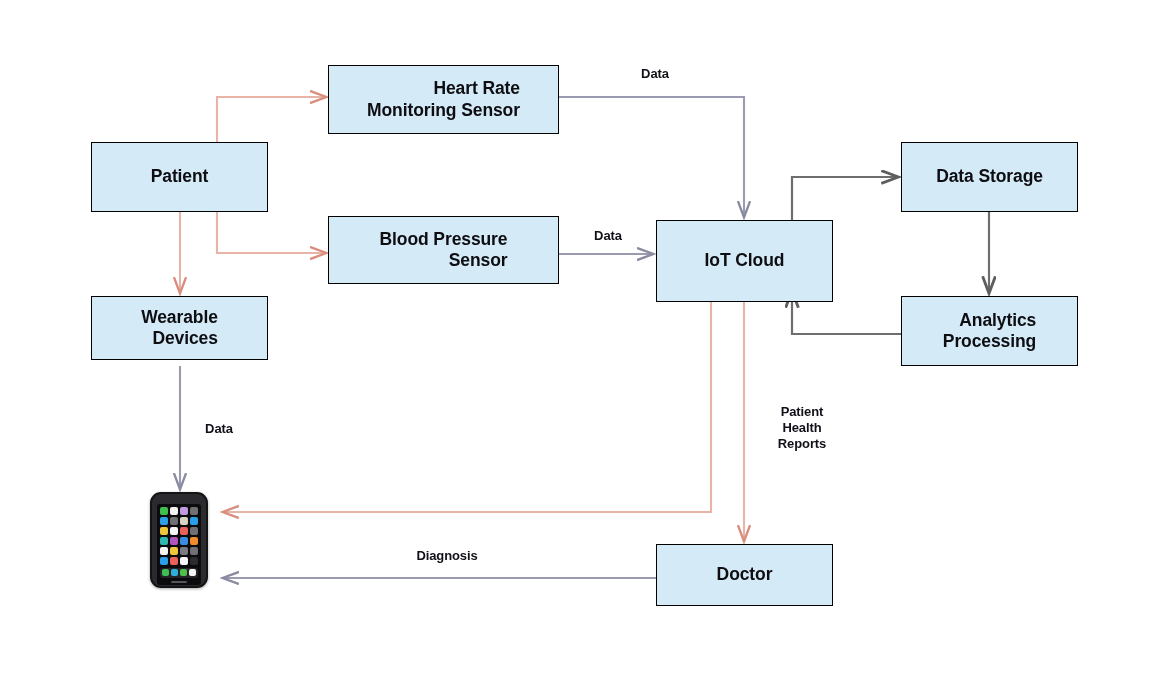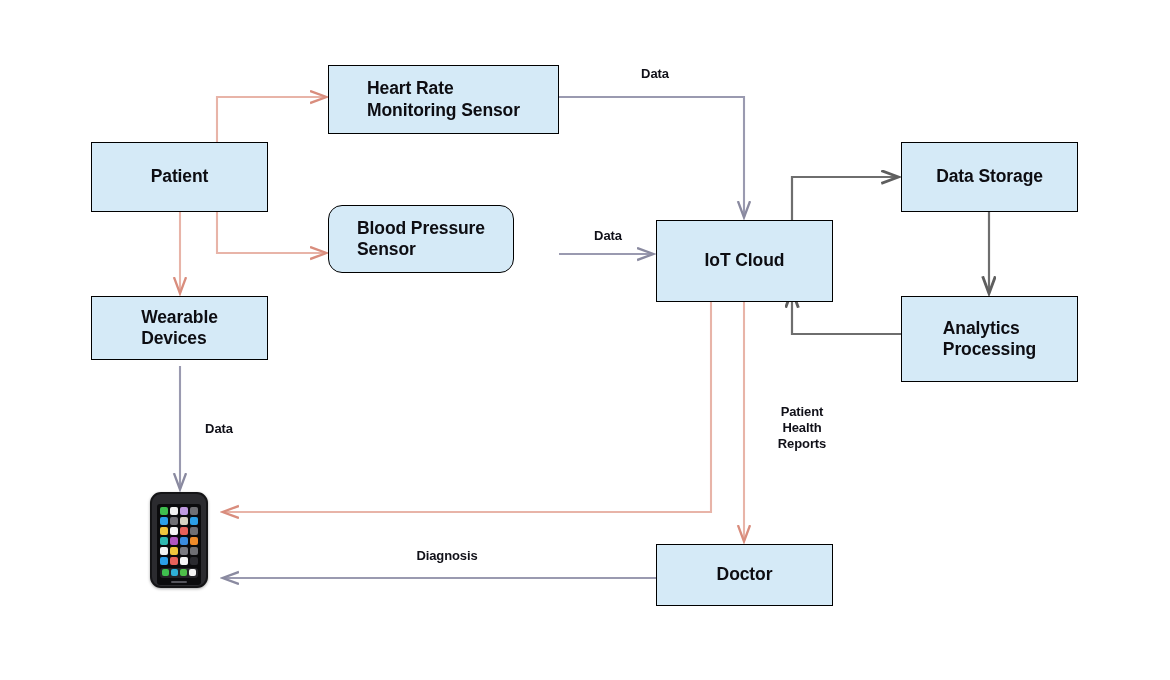--- a/index.html
+++ b/index.html
@@ -19,21 +19,21 @@
     overflow: hidden;
   }
   .node {
     position: absolute;
     box-sizing: border-box;
     background: #d5eaf7;
     border: 1.8px solid #000000;
     display: flex;
     align-items: center;
     justify-content: center;
-    text-align: left;
+    text-align: right;
     font-family: "Liberation Sans", sans-serif;
     font-weight: bold;
     font-size: 17.5px;
     line-height: 1.22;
     color: #0d0d12;
     letter-spacing: -0.1px;
     white-space: pre-line;
     padding: 2px 6px;
   }
   .edge-label {
@@ -151,31 +151,31 @@
     <path d="M 744,288 L 744,541" fill="none" stroke="#e8b4a8" stroke-width="2.1" marker-end="url(#ar-pink)"></path>
 
     <path d="M 656,578 L 223,578" fill="none" stroke="#9a9ab0" stroke-width="2.1" marker-end="url(#ar-lav)"></path>
   </svg>
 
   <div class="node" style="left:91px;  top:142px; width:177px; height:70px;">Patient</div>
 
   <div class="node" style="left:328px; top:65px;  width:231px; height:69px;">Heart Rate
 Monitoring Sensor</div>
 
-  <div class="node" style="left:328px; top:205px; width:186px; height:68px;border-radius:14px;">Blood Pressure
+  <div class="node" style="left:328px; top:216px; width:231px; height:68px;">Blood Pressure
 Sensor</div>
 
   <div class="node" style="left:91px;  top:296px; width:177px; height:64px;">Wearable
 Devices</div>
 
   <div class="node" style="left:656px; top:220px; width:177px; height:82px;">IoT Cloud</div>
 
   <div class="node" style="left:901px; top:142px; width:177px; height:70px;">Data Storage</div>
 
-  <div class="node" style="left:901px; top:296px; width:177px; height:86px;">Analytics
+  <div class="node" style="left:901px; top:296px; width:177px; height:70px;">Analytics
 Processing</div>
 
   <div class="node" style="left:656px; top:544px; width:177px; height:62px;">Doctor</div>
 
   <div class="edge-label" style="left:612px; top:66px;  width:86px;">Data</div>
 
   <div class="edge-label" style="left:565px; top:228px; width:86px;">Data</div>
 
   <div class="edge-label" style="left:176px; top:421px; width:86px;">Data</div>
 

